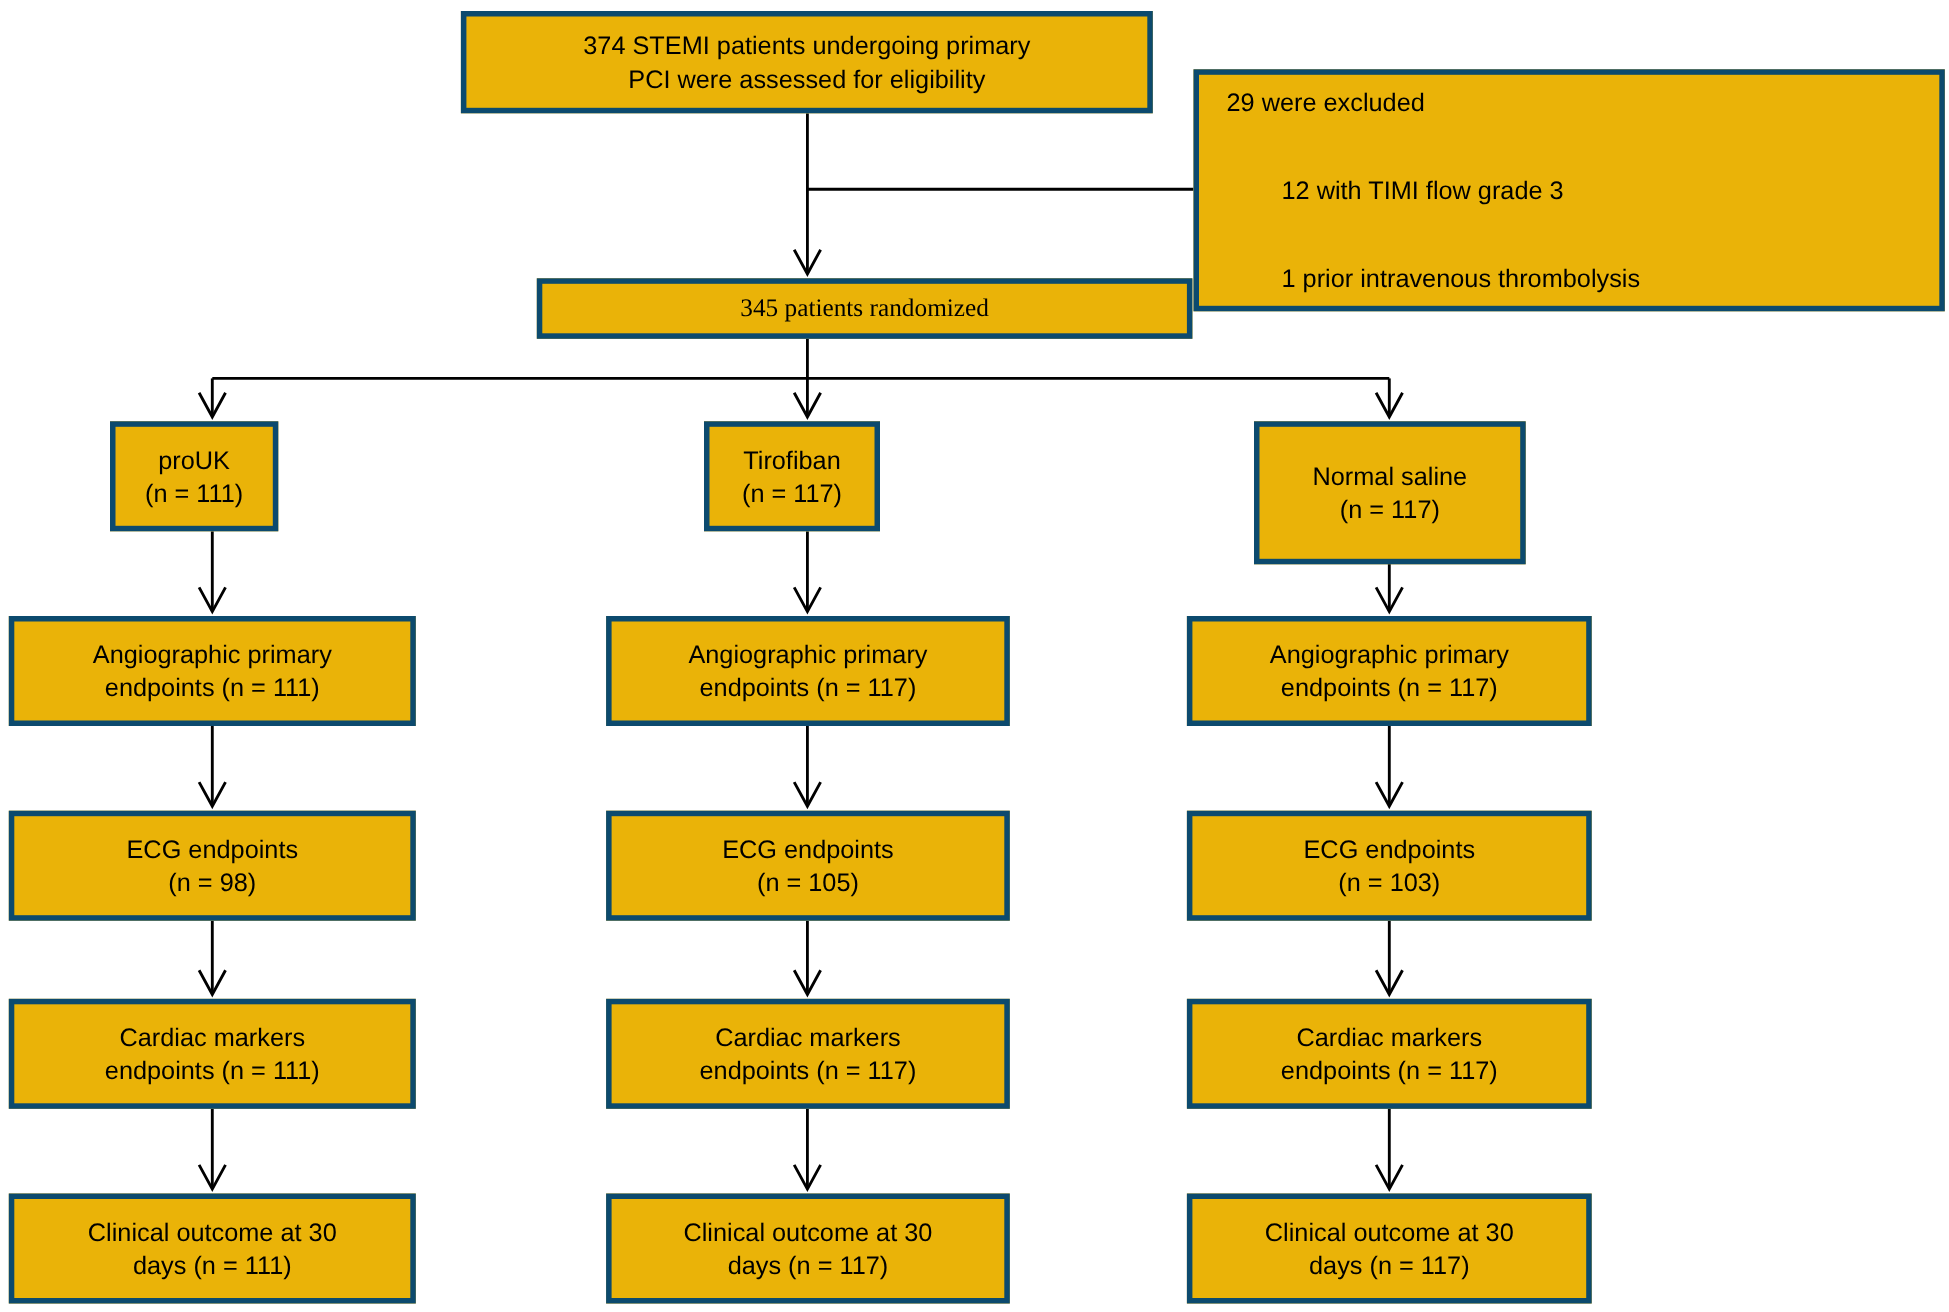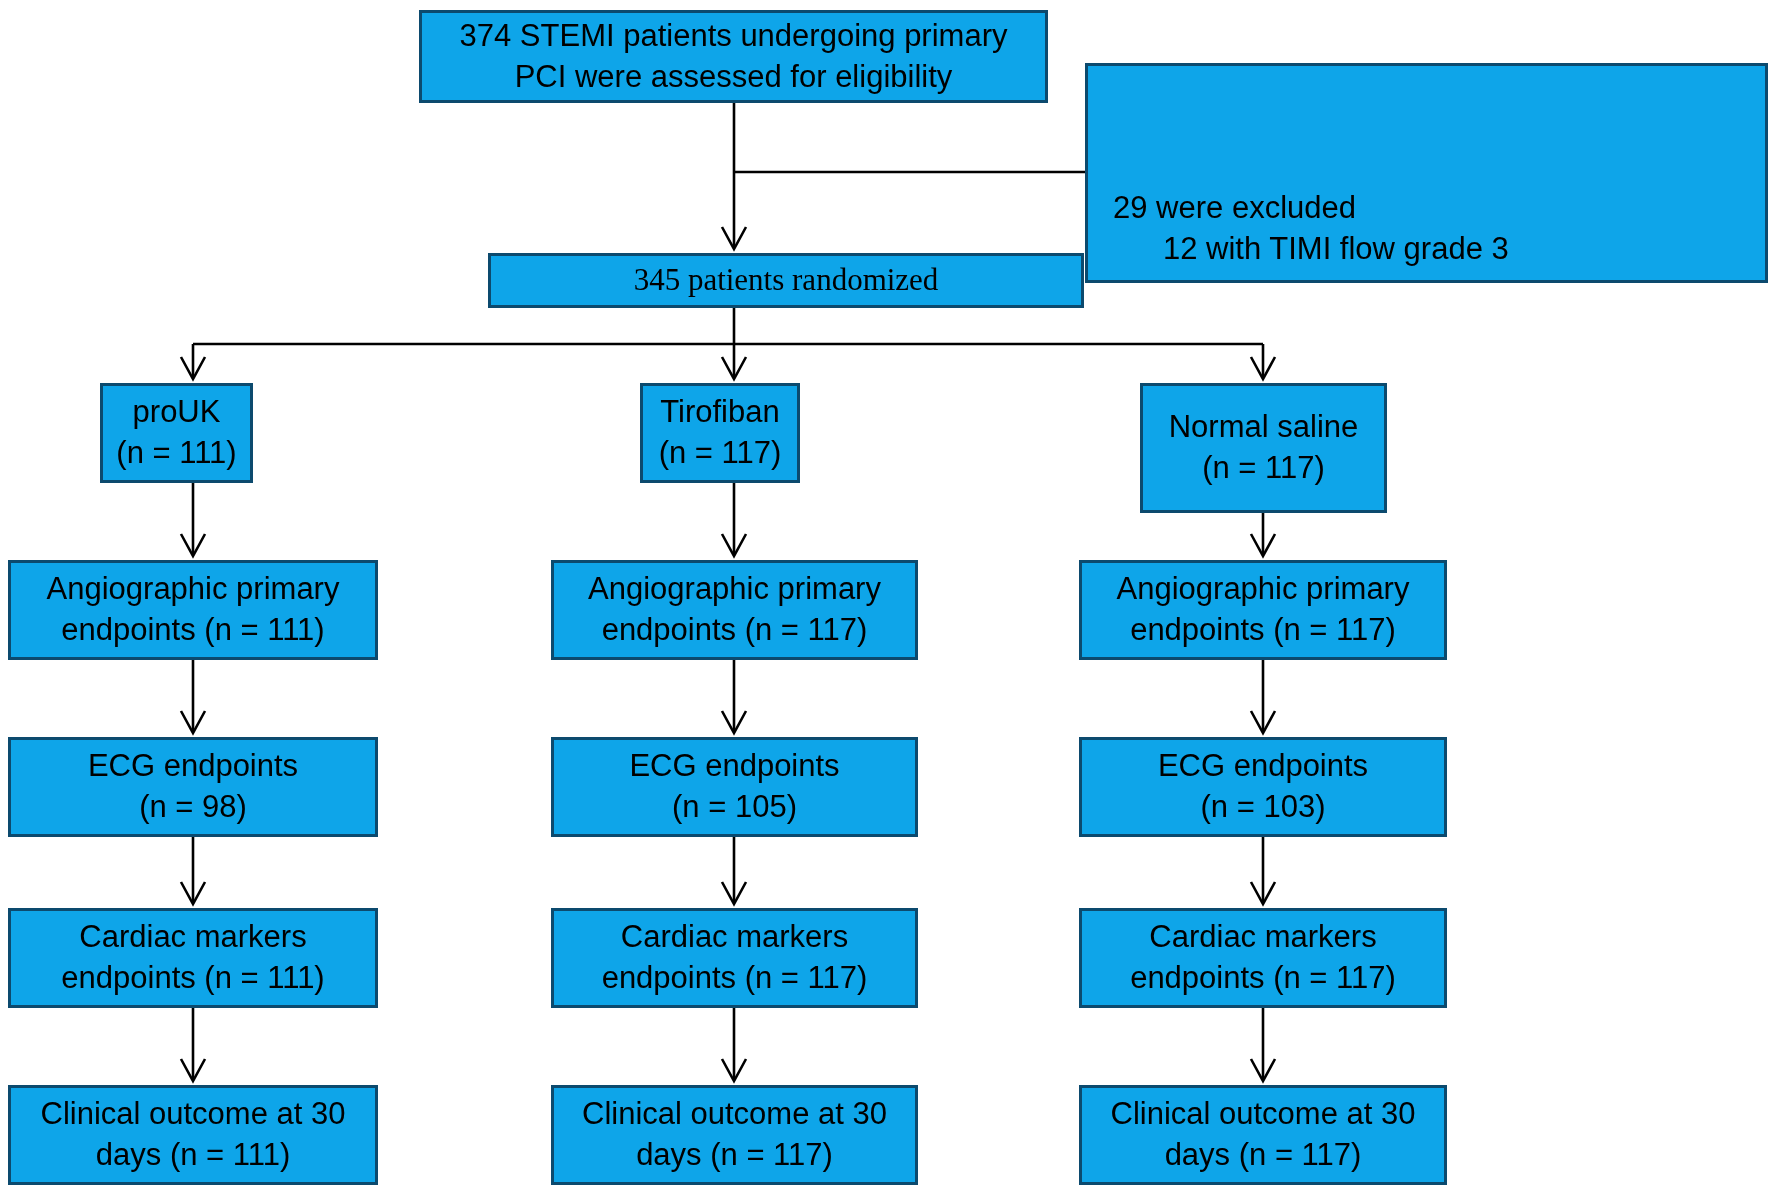--- a/index.html
+++ b/index.html
@@ -11,34 +11,34 @@
     position: relative;
     width: 1772px;
     height: 1193px;
     background: #ffffff;
     font-family: "Liberation Sans", "DejaVu Sans", sans-serif;
     color: #000000;
   }
   .box {
     position: absolute;
     box-sizing: border-box;
-    border: 3px solid #0c4a6e;
-    background: #0ea5e9;
+    border: 5px solid #0c4a6e;
+    background: #eab308;
     display: flex;
     align-items: center;
     justify-content: center;
     text-align: center;
-    font-size: 31px;
+    font-size: 23px;
     line-height: 1.32;
     white-space: pre-line;
     z-index: 2;
   }
   .box.left-align {
     align-items: flex-start;
-    justify-content: flex-end;
+    justify-content: space-between;
     text-align: left;
     flex-direction: column;
     padding: 10px 10px 10px 25px;
     white-space: normal;
   }
   .excl-title {
     margin: 0;
   }
   .excl-item {
     margin: 0;
@@ -93,20 +93,21 @@
       <line x1="1263" y1="1008" x2="1263" y2="1080" marker-end="url(#arrow)"></line>
     </g>
   </svg>
 
   <div class="box" style="left:419px; top:10px; width:629px; height:93px;">374 STEMI patients undergoing primary
 PCI were assessed for eligibility</div>
 
   <div class="box left-align" style="left:1085px; top:63px; width:683px; height:220px;">
     <p class="excl-title">29 were excluded</p>
     <p class="excl-item">12 with TIMI flow grade 3</p>
+    <p class="excl-item">1 prior intravenous thrombolysis</p>
   </div>
 
   <div class="box" style="left:488px; top:253px; width:596px; height:55px;font-family:Liberation Serif, serif;">345 patients randomized</div>
 
   <div class="box" style="left:100px; top:383px; width:153px; height:100px;">proUK
 (n = 111)</div>
   <div class="box" style="left:640px; top:383px; width:160px; height:100px;">Tirofiban
 (n = 117)</div>
   <div class="box" style="left:1140px; top:383px; width:247px; height:130px;">Normal saline
 (n = 117)</div>

